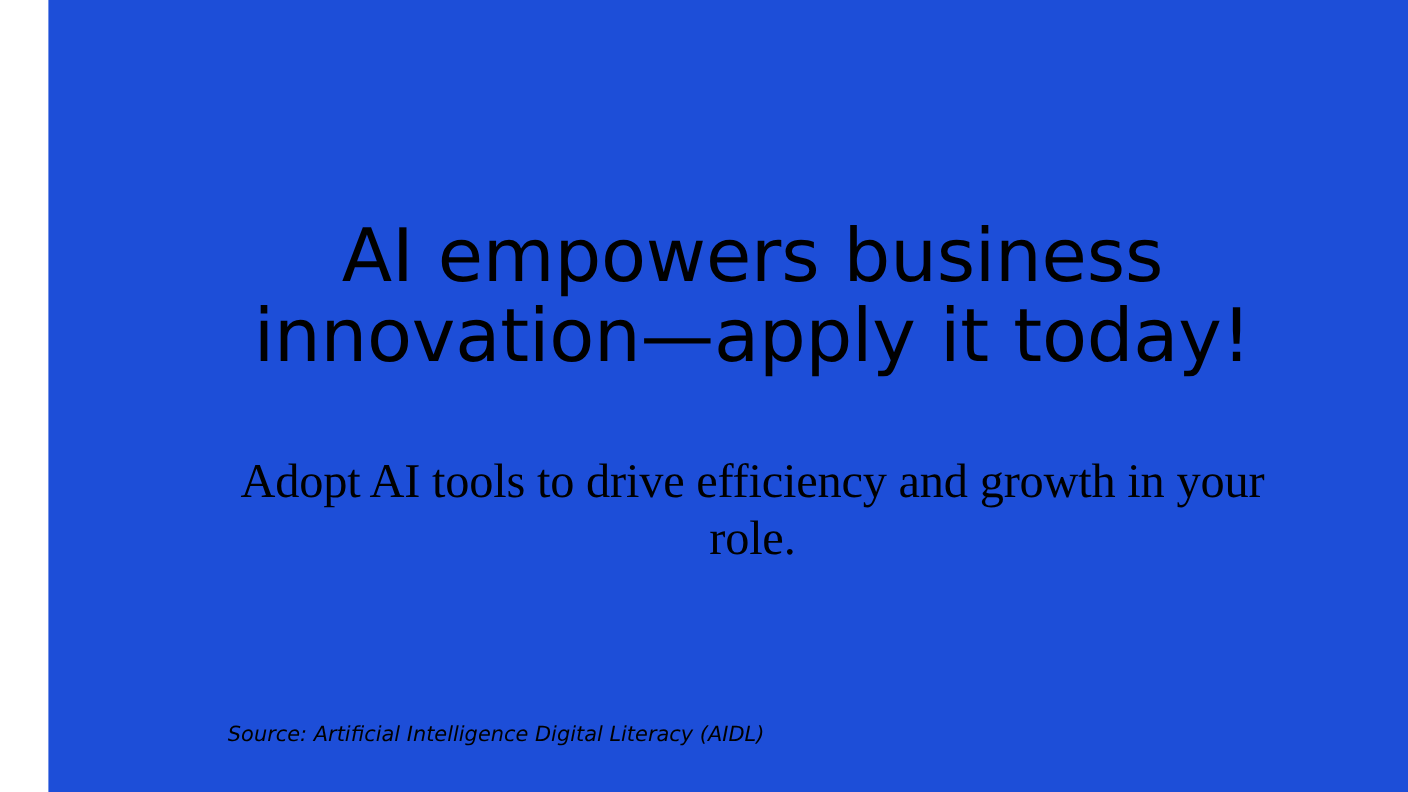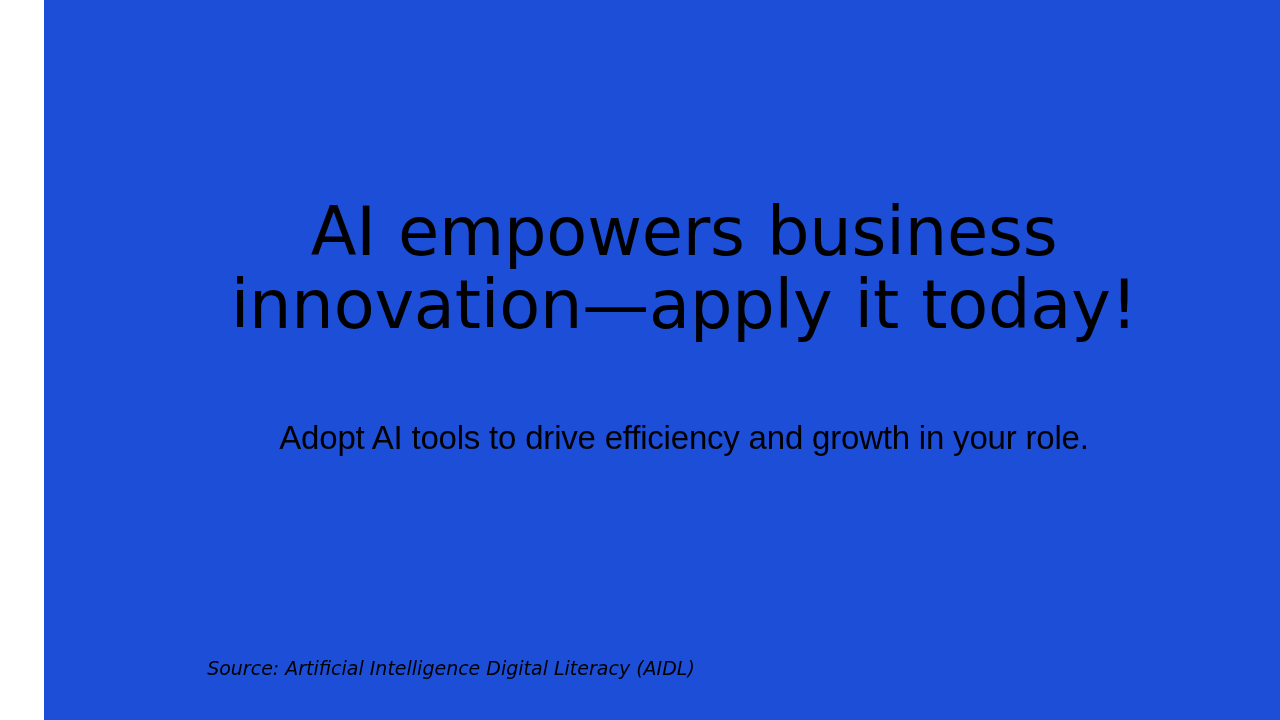--- a/index.html
+++ b/index.html
@@ -37,23 +37,23 @@
   }
   .subtitle-block {
     position: absolute;
     left: 140px;
     top: 412px;
     width: 1000px;
     text-align: center;
   }
   .slide-subtitle {
     margin: 0;
-    font-family: Liberation Sans, sans-serif;
+    font-family: Liberation Serif, serif;
     font-weight: 400;
-    font-size: 33px;
+    font-size: 44px;
     line-height: 52px;
     letter-spacing: -0.2px;
     color: #000000;
   }
   .source-block {
     position: absolute;
     left: 57px;
     top: 655px;
     width: 700px;
     text-align: center;

